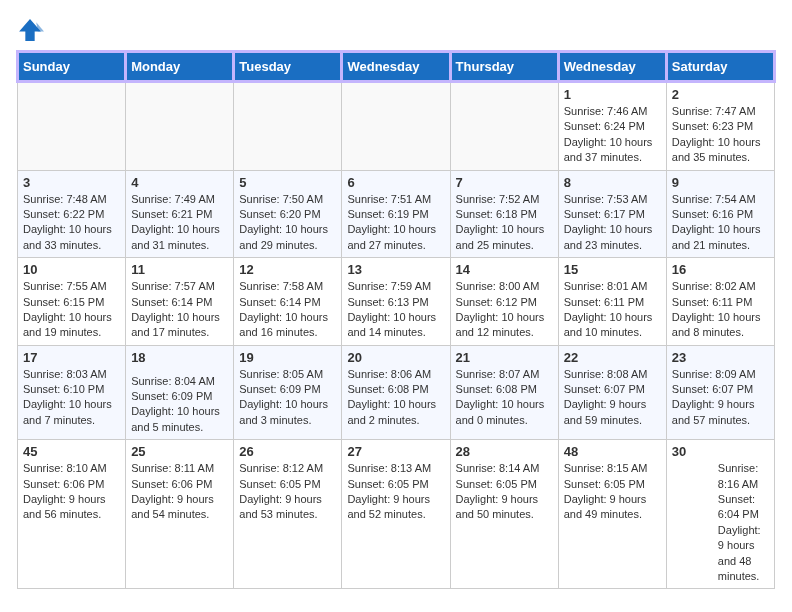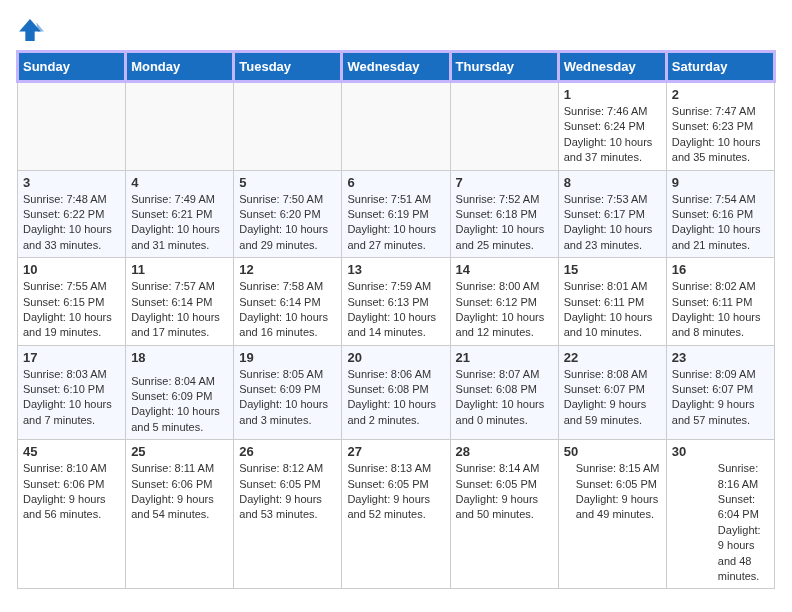--- a/index.html
+++ b/index.html
@@ -311,22 +311,22 @@
 Sunset: 6:05 PM
 Daylight: 9 hours and 52 minutes.</div>
           </td>
           <td>
             <span class="day-num">28</span>
             <div class="day-info" style="white-space: pre-line;">Sunrise: 8:14 AM
 Sunset: 6:05 PM
 Daylight: 9 hours and 50 minutes.</div>
           </td>
           <td>
-            <span class="day-num">50</span>
-            <div class="day-info" style="white-space: pre-line; margin-left: 12px;">Sunrise: 8:15 AM
+            <span class="day-num">48</span>
+            <div class="day-info" style="white-space: pre-line;">Sunrise: 8:15 AM
 Sunset: 6:05 PM
 Daylight: 9 hours and 49 minutes.</div>
           </td>
           <td>
             <span class="day-num">30</span>
             <div class="day-info" style="white-space: pre-line; margin-left: 46px;">Sunrise: 8:16 AM
 Sunset: 6:04 PM
 Daylight: 9 hours and 48 minutes.</div>
           </td>
         </tr>

